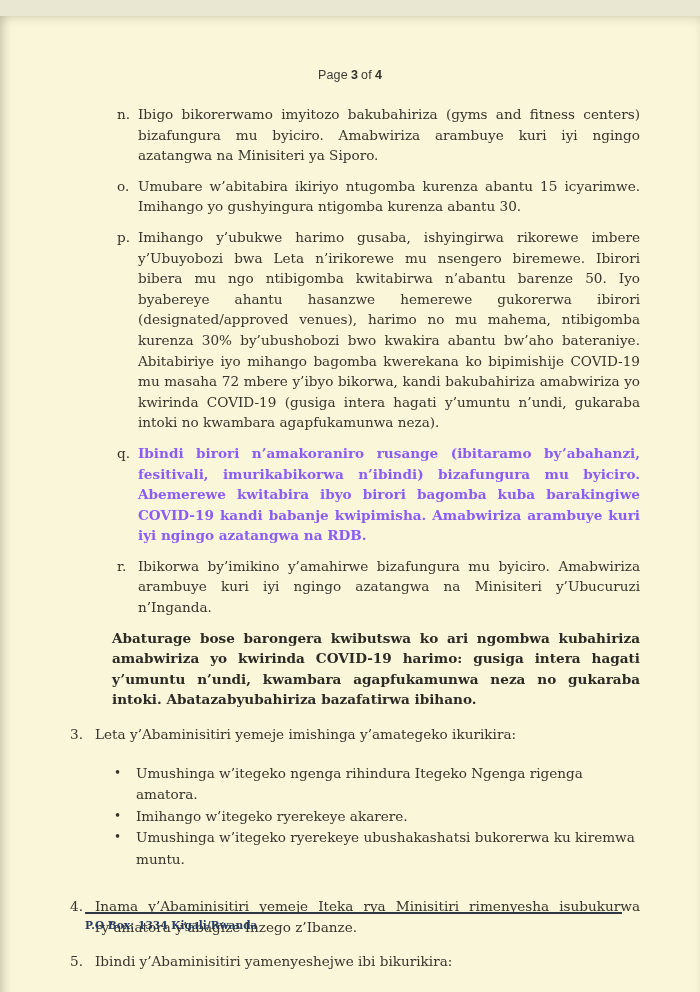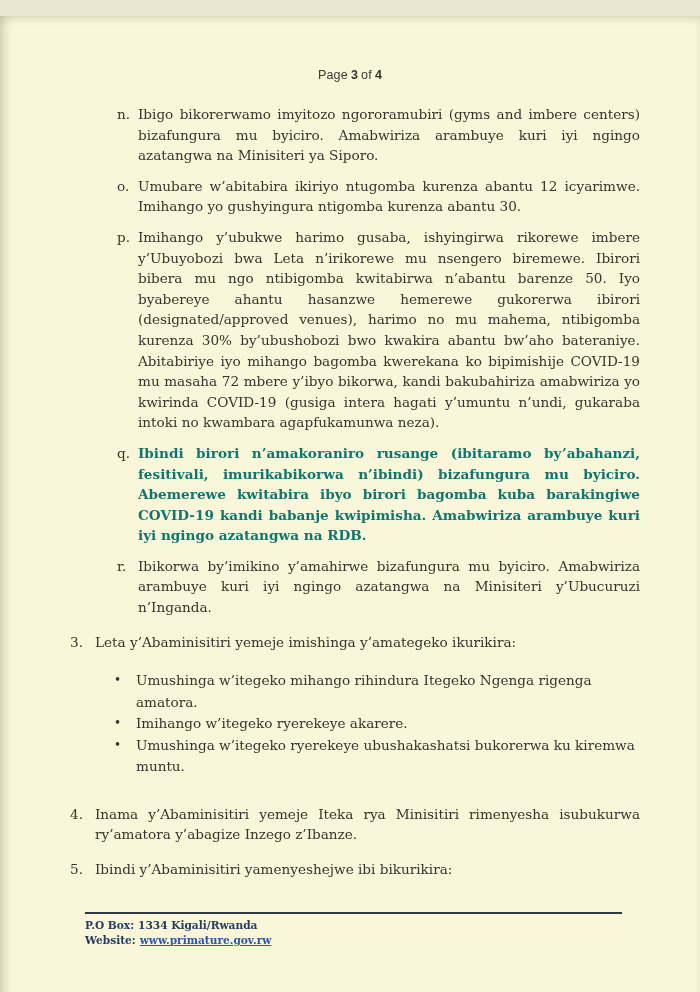--- a/index.html
+++ b/index.html
@@ -21,21 +21,21 @@
     text-align:center;
     font-family:"Liberation Sans","DejaVu Sans",sans-serif;
     font-size:12.5px;color:#3c3a33;letter-spacing:.2px;
   }
   .page-label b{font-weight:700;color:#33312b;}
   .page-label span,.page-label b{margin:0 1.5px;}
 
   .li{display:flex;margin:0 60px 10px 117px;font-size:13.6px;line-height:20.6px;}
   .li .marker{flex:0 0 21px;}
   .li .txt{flex:1;text-align:justify;}
-  .li.bold .txt{font-weight:700;color:#0f766e;}
+  .li.bold .txt{font-weight:700;color:#8b5cf6;}
 
   .notice{
     margin:2px 60px 12px 112px;
     font-size:13.6px;line-height:20.6px;
     font-weight:700;color:#2c2a24;text-align:justify;
   }
 
   .ni{display:flex;margin:14px 60px 10px 70px;font-size:13.6px;line-height:20.6px;}
   .ni .marker{flex:0 0 25px;}
   .ni .txt{flex:1;text-align:justify;}
@@ -78,53 +78,54 @@
 </head>
 <body>
 
 <div class="page">
   <div class="content">
 
     <div class="page-label"><span>Page</span><b>3</b><span>of</span><b>4</b></div>
 
     <div class="li">
       <div class="marker">n.</div>
-      <div class="txt">Ibigo bikorerwamo imyitozo ngororamubiri (gyms and imbere centers) bizafungura mu byiciro. Amabwiriza arambuye kuri iyi ngingo azatangwa na Minisiteri ya Siporo.</div>
+      <div class="txt">Ibigo bikorerwamo imyitozo bakubahiriza (gyms and fitness centers) bizafungura mu byiciro. Amabwiriza arambuye kuri iyi ngingo azatangwa na Minisiteri ya Siporo.</div>
     </div>
 
     <div class="li">
       <div class="marker">o.</div>
-      <div class="txt">Umubare w’abitabira ikiriyo ntugomba kurenza abantu 12 icyarimwe. Imihango yo gushyingura ntigomba kurenza abantu 30.</div>
+      <div class="txt">Umubare w’abitabira ikiriyo ntugomba kurenza abantu 15 icyarimwe. Imihango yo gushyingura ntigomba kurenza abantu 30.</div>
     </div>
 
     <div class="li">
       <div class="marker">p.</div>
       <div class="txt">Imihango y’ubukwe harimo gusaba, ishyingirwa rikorewe imbere y’Ubuyobozi bwa Leta n’irikorewe mu nsengero biremewe. Ibirori bibera mu ngo ntibigomba kwitabirwa n’abantu barenze 50. Iyo byabereye ahantu hasanzwe hemerewe gukorerwa ibirori (designated/approved venues), harimo no mu mahema, ntibigomba kurenza 30% by’ubushobozi bwo kwakira abantu bw’aho bateraniye. Abitabiriye iyo mihango bagomba kwerekana ko bipimishije COVID-19 mu masaha 72 mbere y’ibyo bikorwa, kandi bakubahiriza amabwiriza yo kwirinda COVID-19 (gusiga intera hagati y’umuntu n’undi, gukaraba intoki no kwambara agapfukamunwa neza).</div>
     </div>
 
     <div class="li bold">
       <div class="marker">q.</div>
       <div class="txt">Ibindi birori n’amakoraniro rusange (ibitaramo by’abahanzi, fesitivali, imurikabikorwa n’ibindi) bizafungura mu byiciro. Abemerewe kwitabira ibyo birori bagomba kuba barakingiwe COVID-19 kandi babanje kwipimisha. Amabwiriza arambuye kuri iyi ngingo azatangwa na RDB.</div>
     </div>
 
     <div class="li">
       <div class="marker">r.</div>
       <div class="txt">Ibikorwa by’imikino y’amahirwe bizafungura mu byiciro. Amabwiriza arambuye kuri iyi ngingo azatangwa na Minisiteri y’Ubucuruzi n’Inganda.</div>
     </div>
 
+    <div class="notice">Abaturage bose barongera kwibutswa ko ari ngombwa kubahiriza amabwiriza yo kwirinda COVID-19 harimo: gusiga intera hagati y’umuntu n’undi, kwambara agapfukamunwa neza no gukaraba intoki. Abatazabyubahiriza bazafatirwa ibihano.</div>
 
     <div class="ni">
       <div class="marker">3.</div>
       <div class="txt">Leta y’Abaminisitiri yemeje imishinga y’amategeko ikurikira:</div>
     </div>
 
     <div class="bullets">
       <div class="bi">
         <div class="marker">•</div>
-        <div class="txt">Umushinga w’itegeko mihango rihindura Itegeko Ngenga rigenga amatora.</div>
+        <div class="txt">Umushinga w’itegeko ngenga rihindura Itegeko Ngenga rigenga amatora.</div>
       </div>
       <div class="bi">
         <div class="marker">•</div>
         <div class="txt">Imihango w’itegeko ryerekeye akarere.</div>
       </div>
       <div class="bi">
         <div class="marker">•</div>
         <div class="txt">Umushinga w’itegeko ryerekeye ubushakashatsi bukorerwa ku kiremwa muntu.</div>
       </div>
     </div>
@@ -137,20 +138,19 @@
     <div class="ni">
       <div class="marker">5.</div>
       <div class="txt">Ibindi y’Abaminisitiri yamenyeshejwe ibi bikurikira:</div>
     </div>
 
   </div>
 
   <div class="footer">
     <div class="col-right">
       <div><span class="lbl">P.O Box:</span><span>1334 Kigali/Rwanda</span></div>
-      <div><span class="lbl">Website:</span><a>www.primature.gov.rw</a></div>
     </div>
   </div>
 
   <div class="artifact-left-line"></div>
   <div class="artifact-right-dashes"></div>
   <div class="artifact-right-text"></div>
 </div>
 
 </body></html>

